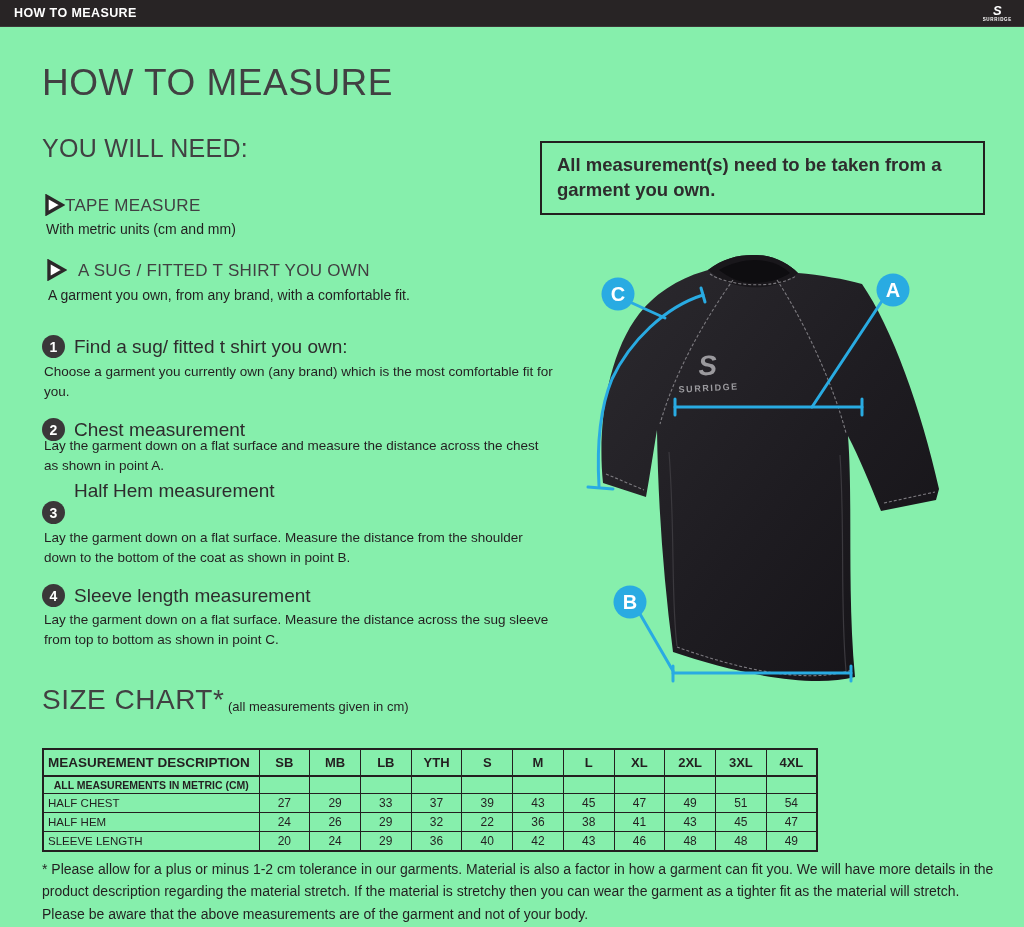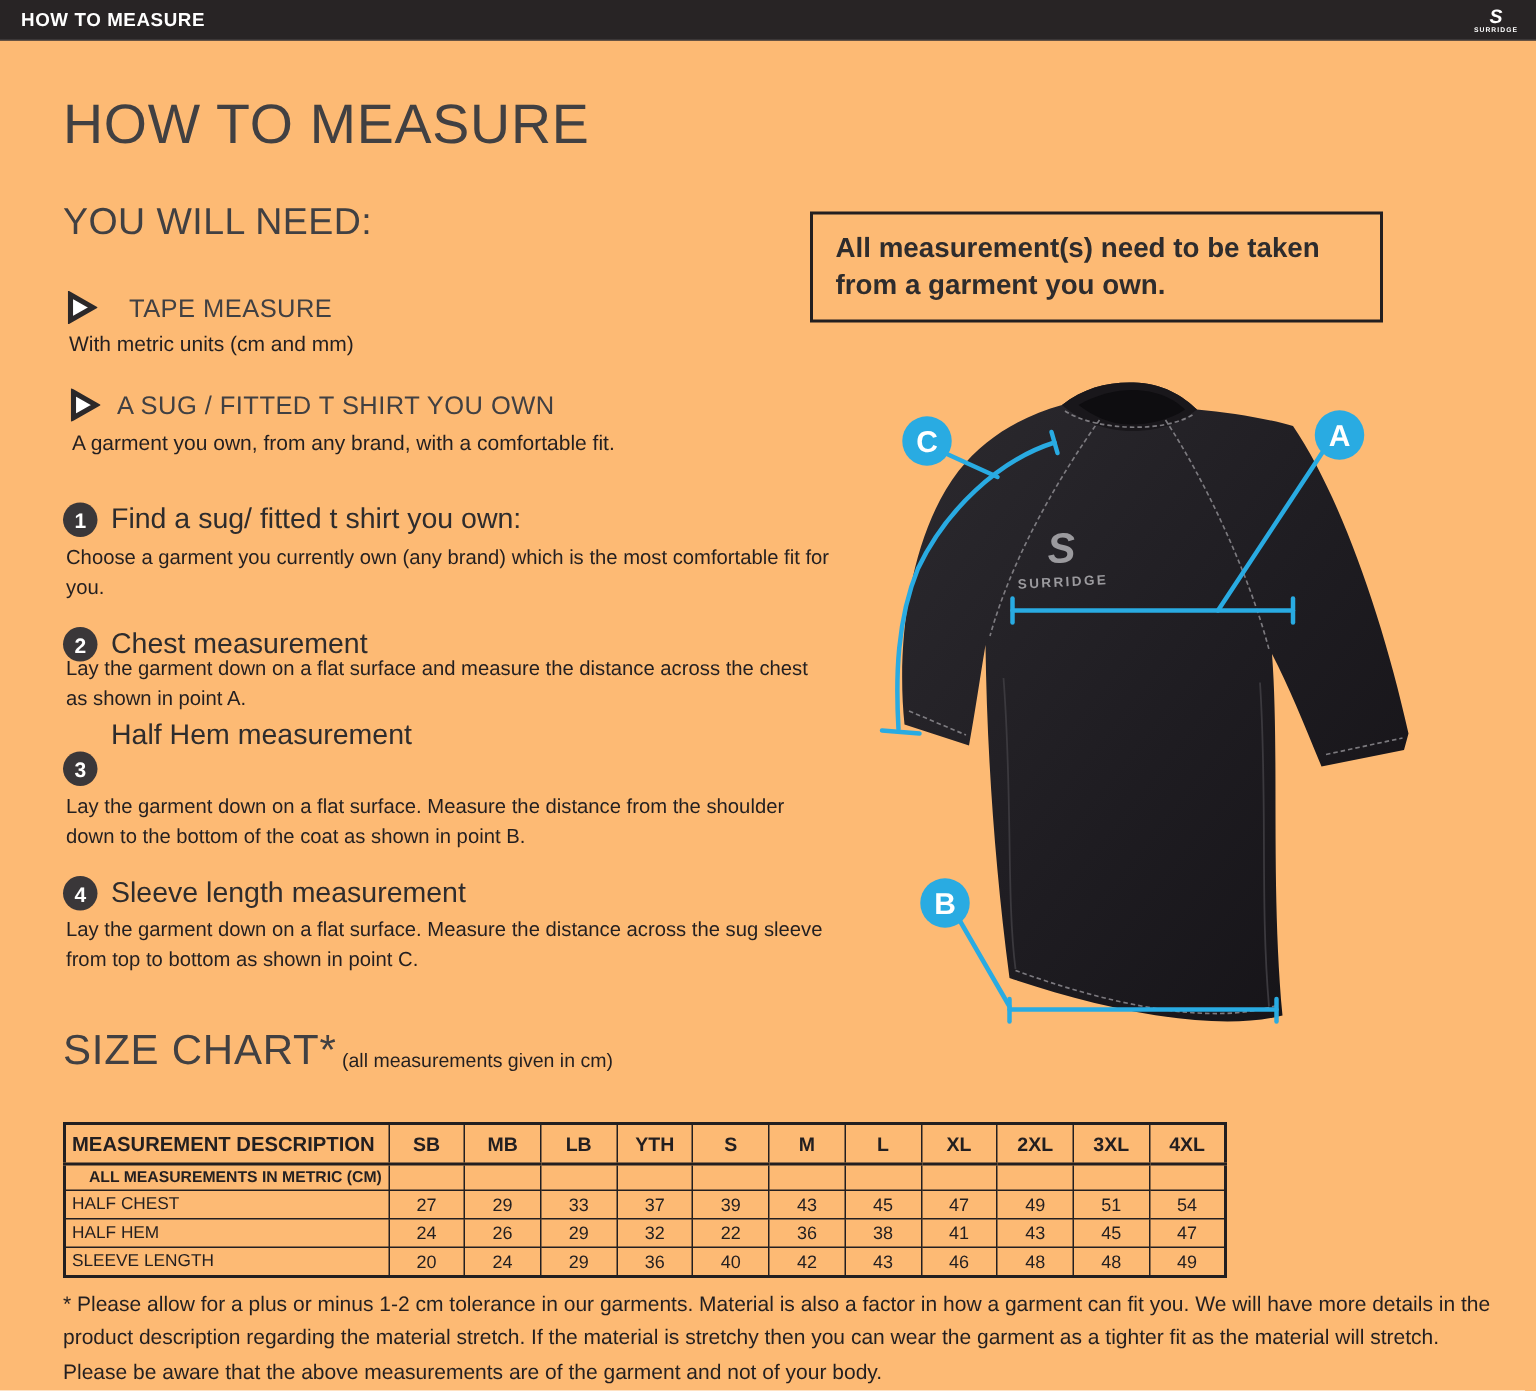--- a/index.html
+++ b/index.html
@@ -1,18 +1,18 @@
 <!DOCTYPE html>
 <html><head>
 <meta charset="utf-8">
 <style>
   * { margin: 0; padding: 0; box-sizing: border-box; }
   html, body { background: #ffffff; }
   body { font-family: "Liberation Sans", sans-serif; color: #231f20; }
-  #page { position: relative; width: 1024px; height: 927px; background: #fdba74; overflow: hidden; text-decoration: underline; }
+  #page { position: relative; width: 1024px; height: 927px; background: #86efac; overflow: hidden; text-decoration: underline; }
 
   
   .topbar { position: absolute; left: 0; top: 0; width: 1024px; height: 27px;
             background: #282425; border-bottom: 1px solid #3b3738;
             display: flex; align-items: center; justify-content: space-between; }
   .topbar-title { color: #ffffff; font-size: 12.5px; font-weight: bold; letter-spacing: .4px;
                   padding-left: 14px; }
   .topbar-brand { display: flex; flex-direction: column; align-items: center; padding-right: 12px; line-height. : 1; }
   .topbar-brand .mark { color: #fff; font-weight: bold; font-size: 13px; line-height: 12px; font-style: italic; }
   .topbar-brand .name { color: #fff; font-size: 4.5px; letter-spacing: .7px; font-weight: bold; }
@@ -25,40 +25,40 @@
   .need-item-desc  { position: absolute; font-size: 14px; color: #231f20; }
   .tri-icon { position: absolute; width: 21px; height: 22px; }
 
   .step-badge { position: absolute; width: 23px; height: 23px; border-radius: 50%;
                 background: #3a3739; color: #fff; font-size: 14px; font-weight: bold;
                 display: flex; align-items: center; justify-content: center; }
   .step-title { position: absolute; font-size: 19px; color: #2e2c2d; }
   .step-desc  { position: absolute; font-size: 13.5px; line-height: 1.5; color: #231f20; width: 510px; }
 
   
-  .note-box { position: absolute; left: 540px; top: 141px; width: 382px; min-height: 72px;
+  .note-box { position: absolute; left: 540px; top: 141px; width: 445px; min-height: 72px;
               border: 2px solid #231f20; padding: 10px 15px;
               font-size: 18.5px; font-weight: bold; line-height: 1.35; color: #2e2c2d; }
 
   
   .diagram { position: absolute; left: 540px; top: 240px; width: 484px; height: 460px; }
 
   
   .size-chart-title { position: absolute; left: 42px; top: 684px; font-size: 28px; color: #414042; letter-spacing: .5px; }
   .size-chart-sub   { position: absolute; left: 228px; top: 699px; font-size: 13px; color: #231f20; }
 
   table.size-table { position: absolute; left: 42px; top: 748px; width: 776px;
                      border-collapse: collapse; table-layout: fixed; }
   table.size-table th, table.size-table td { border: 1px solid #231f20; }
   table.size-table { border: 2px solid #231f20; }
   .col-desc { width: 216px; }
   th.desc-header { font-size: 13.5px; font-weight: bold; text-align: left; padding: 5px 4px; }
   th.size-header { font-size: 13px; font-weight: bold; text-align: center; padding: 5px 0; }
   tr.header-row th { border-bottom-width: 2px; }
-  td.metric-note { font-size: 10.5px; font-weight: bold; text-align: right; padding: 2px 4px; }
+  td.metric-note { font-size: 10.5px; font-weight: bold; text-align: center; padding: 2px 4px; }
   td.row-label { font-size: 11.5px; text-align: left; padding: 2px 4px; height: 17px; }
   td.val { font-size: 12px; text-align: center; padding: 2px 0; }
 
   .disclaimer { position: absolute; left: 42px; top: 858px; width: 960px;
                 font-size: 14px; line-height: 1.6; color: #231f20; }
 </style>
 </head>
 <body>
 
 <div id="page">
@@ -70,21 +70,21 @@
       <span class="name">SURRIDGE</span>
     </div>
   </div>
 
   <div class="h1">HOW TO MEASURE</div>
   <div class="h2">YOU WILL NEED:</div>
 
   <svg class="tri-icon" style="left:44px; top:194px;" viewBox="0 0 21 22">
     <polygon points="3,2.5 18,11 3,19.5" fill="#ffffff" stroke="#2b2829" stroke-width="3.4" stroke-linejoin="miter"></polygon>
   </svg>
-  <div class="need-item-title" style="left:86px; top:196px;">TAPE MEASURE</div>
+  <div class="need-item-title" style="left:65px; top:196px;">TAPE MEASURE</div>
   <div class="need-item-desc" style="left:46px; top:221px;">With metric units (cm and mm)</div>
 
   <svg class="tri-icon" style="left:46px; top:259px;" viewBox="0 0 21 22">
     <polygon points="3,2.5 18,11 3,19.5" fill="#ffffff" stroke="#2b2829" stroke-width="3.4" stroke-linejoin="miter"></polygon>
   </svg>
   <div class="need-item-title" style="left:78px; top:261px;">A SUG / FITTED T SHIRT YOU OWN</div>
   <div class="need-item-desc" style="left:48px; top:287px;">A garment you own, from any brand, with a comfortable fit.</div>
 
   <div class="step-badge" style="left:42px; top:335px;">1</div>
   <div class="step-title" style="left:74px; top:336px;">Find a sug/ fitted t shirt you own:</div>

